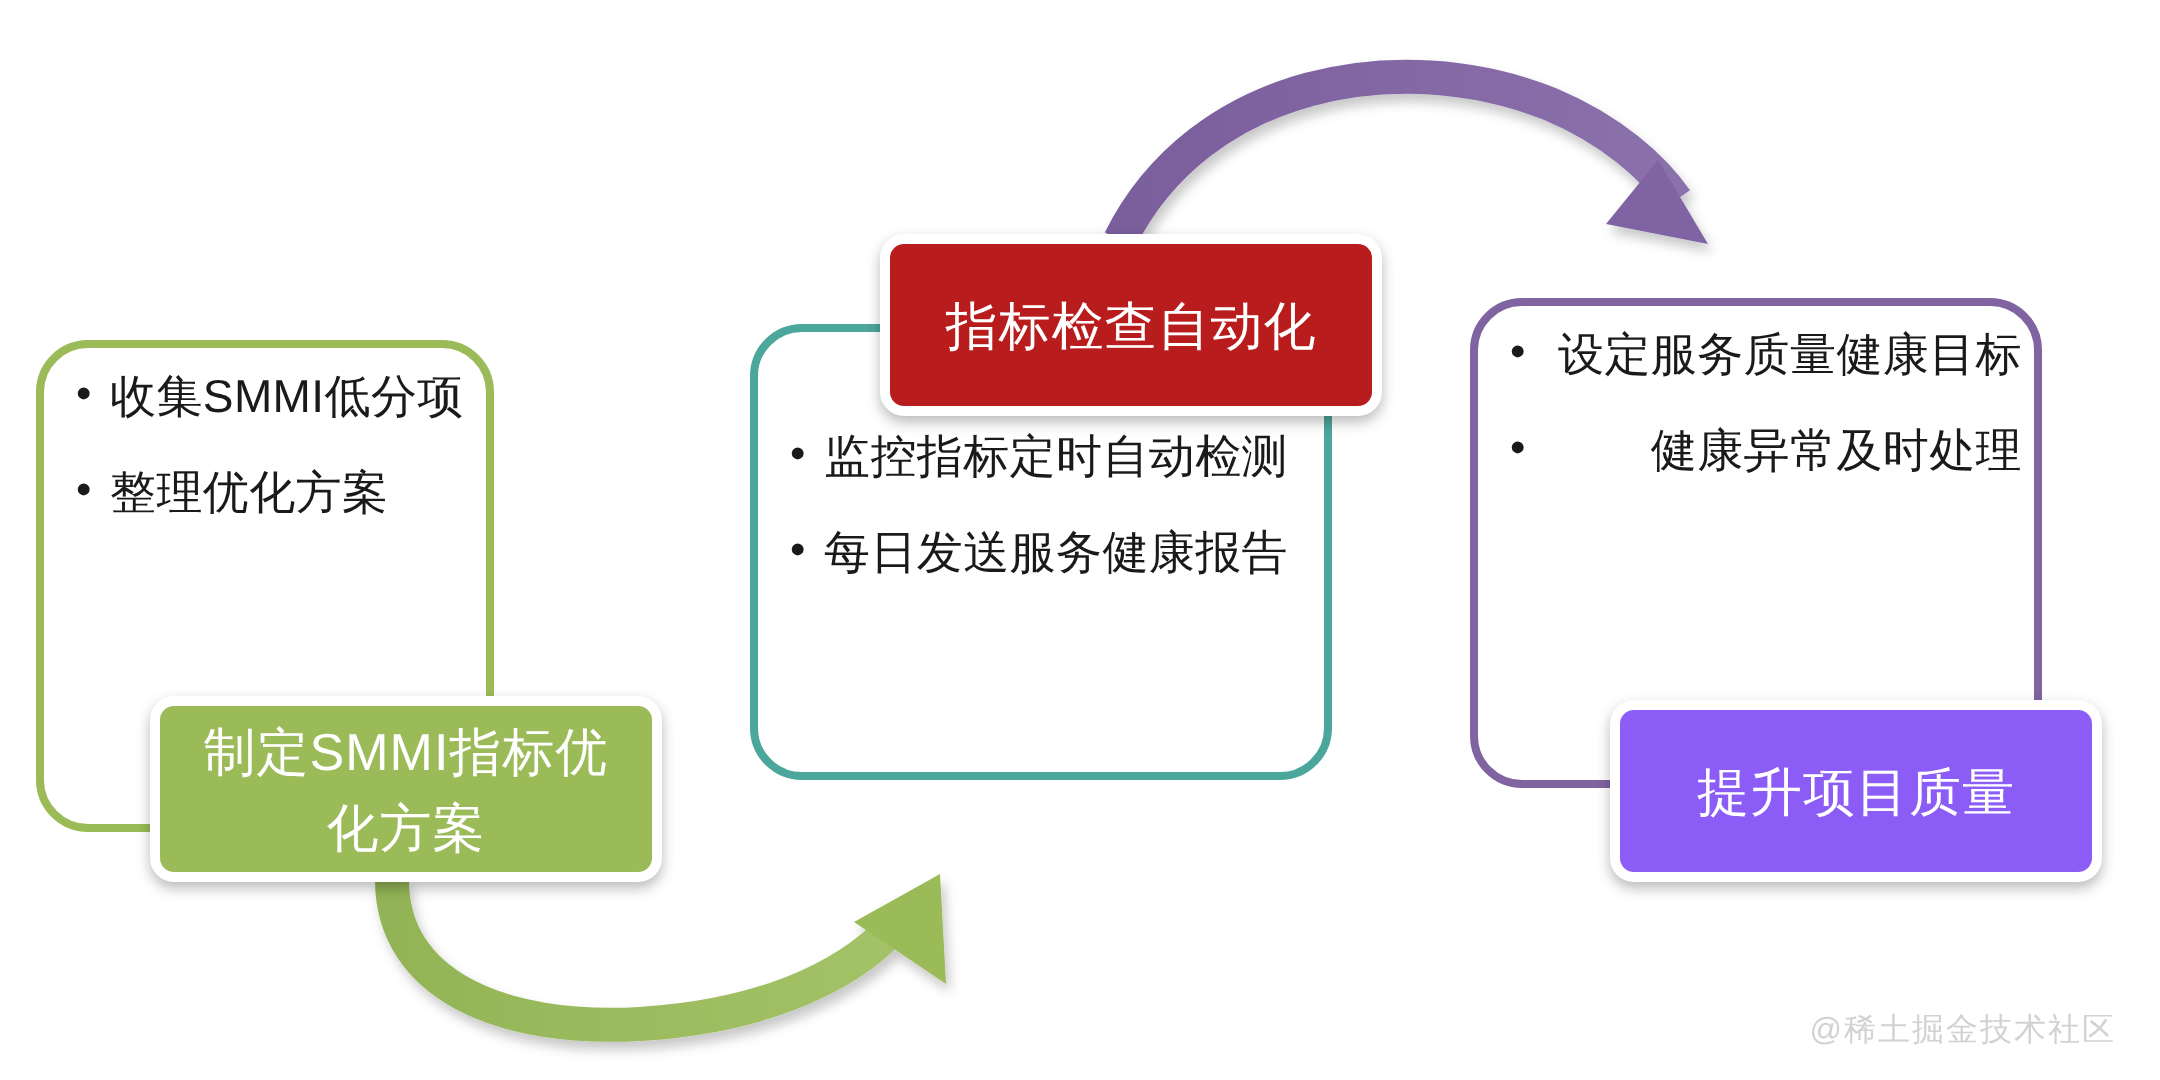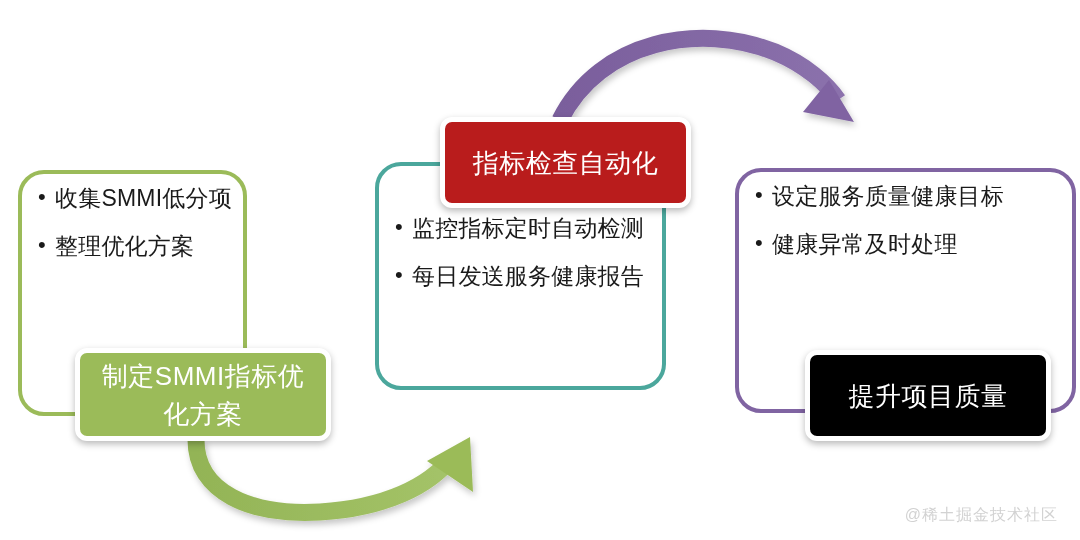--- a/index.html
+++ b/index.html
@@ -78,21 +78,21 @@
     font-size: 26px;
     line-height: 38px;
     letter-spacing: 0.5px;
     padding: 4px 14px;
     z-index: 4;
     border: 5px solid #ffffff;
     box-shadow: 0 3px 7px rgba(0,0,0,0.28);
   }
   .chip-green  { background: #9BBB59; }
   .chip-teal   { background: #b91c1c; }
-  .chip-purple { background: #000000; }
+  .chip-purple { background: #8b5cf6; }
 
   
   #arrows {
     position: absolute;
     left: 0;
     top: 0;
     width: 1080px;
     height: 540px;
     z-index: 3;
     pointer-events: none;
@@ -158,21 +158,21 @@
   <div class="panel panel-teal" style="left:375px; top:162px; width:291px; height:228px;">
     <ul class="bullets" style="top:48px;">
       <li>监控指标定时自动检测</li>
       <li>每日发送服务健康报告</li>
     </ul>
   </div>
   <div class="chip chip-teal" style="left:440px; top:117px; width:251px; height:91px;">
     <span>指标检查自动化</span>
   </div>
 
-  <div class="panel panel-purple" style="left:735px; top:168px; width:341px; height:245px;">
+  <div class="panel panel-purple" style="left:735px; top:149px; width:286px; height:245px;text-align:right;">
     <ul class="bullets">
       <li>设定服务质量健康目标</li>
       <li>健康异常及时处理</li>
     </ul>
   </div>
   <div class="chip chip-purple" style="left:805px; top:350px; width:246px; height:91px;">
     <span>提升项目质量</span>
   </div>
 
   <div id="watermark">@稀土掘金技术社区</div>

